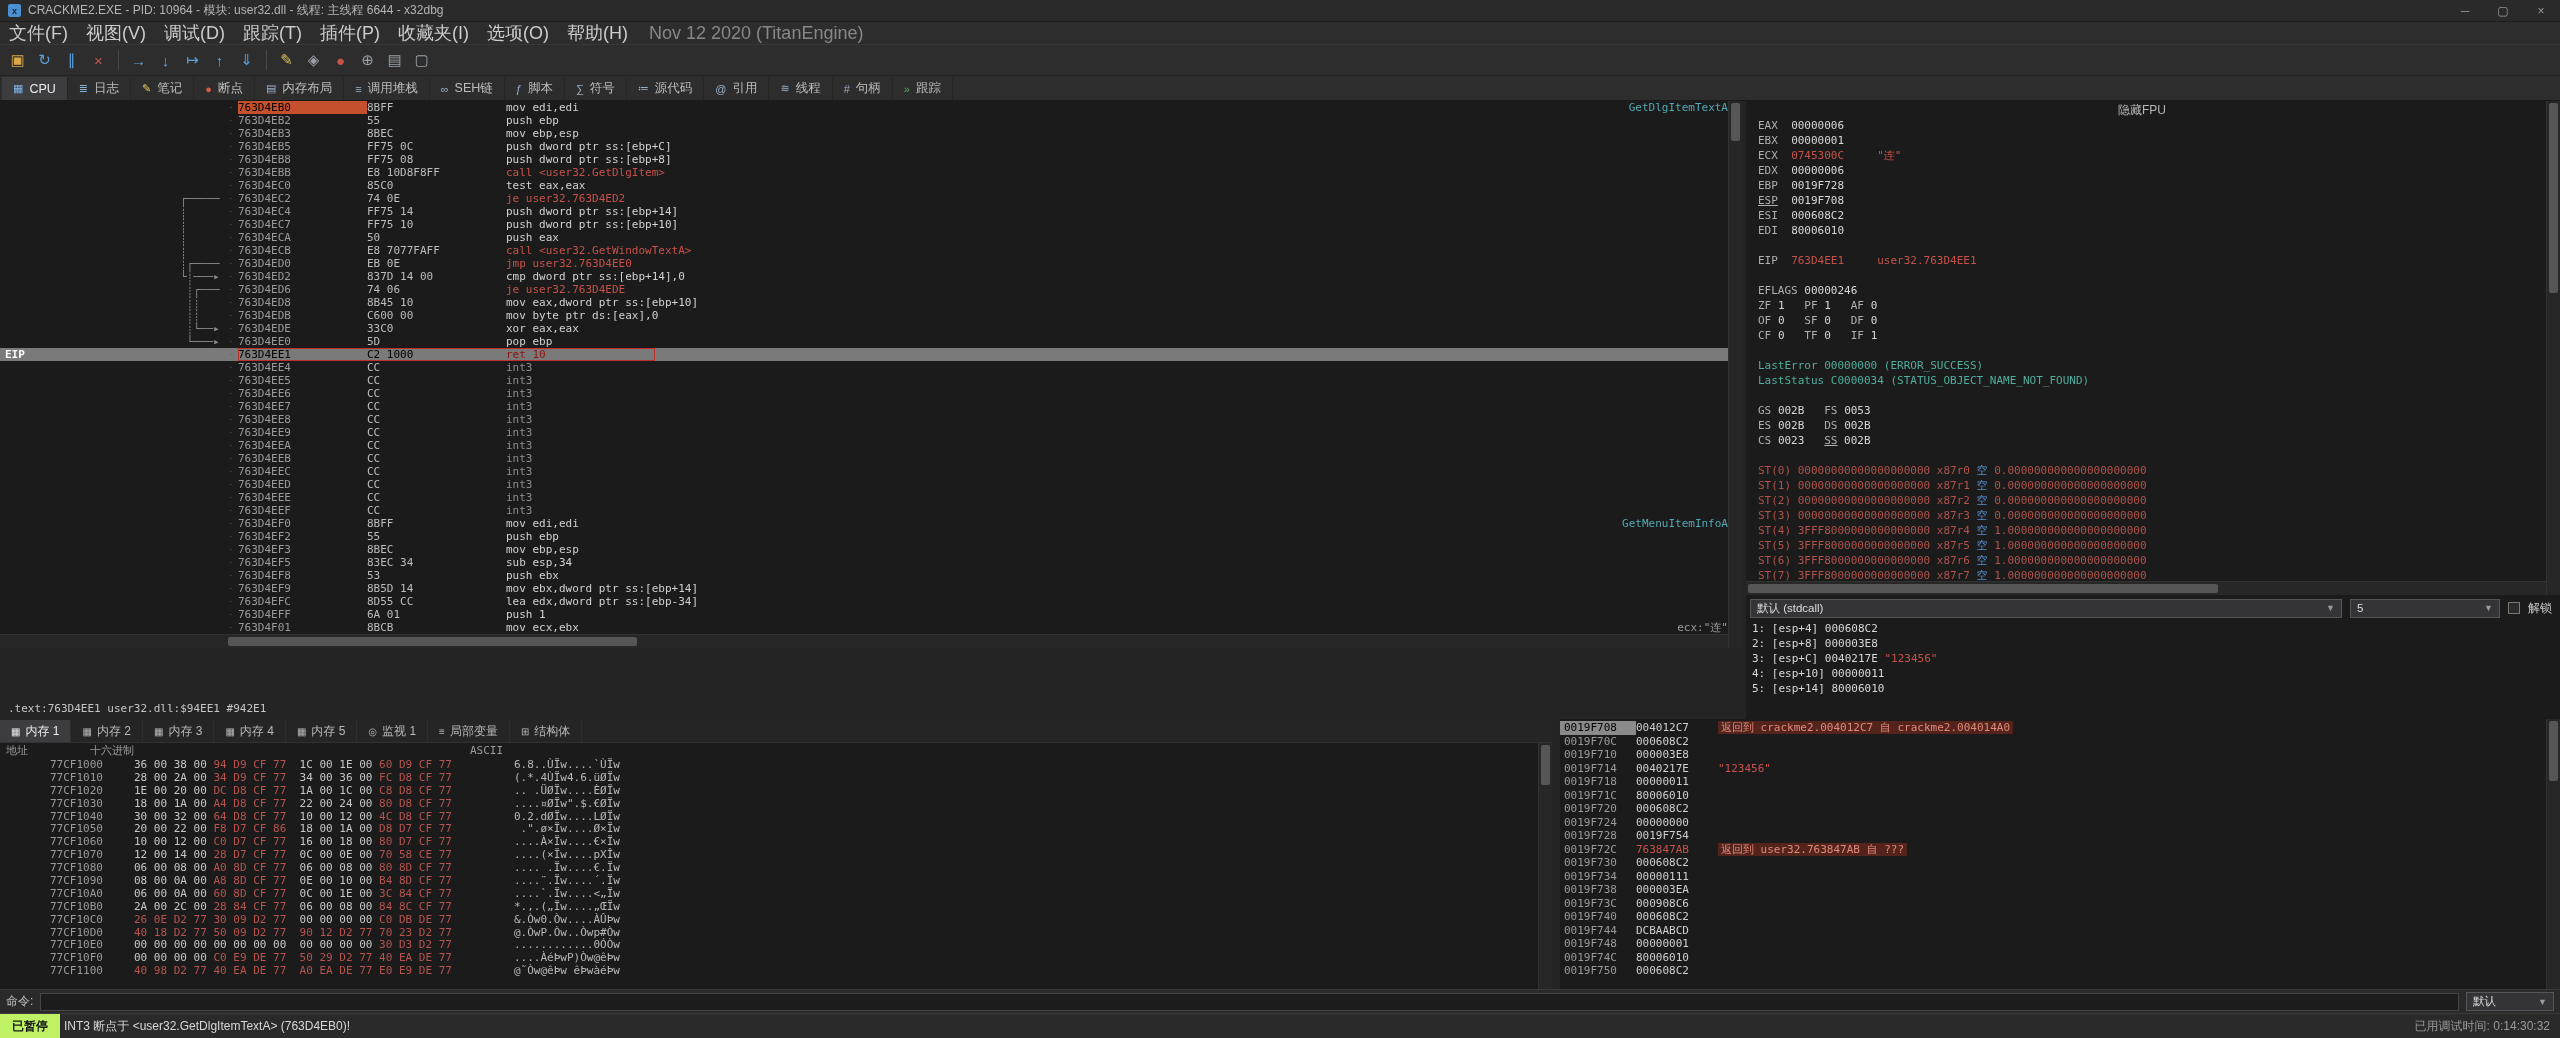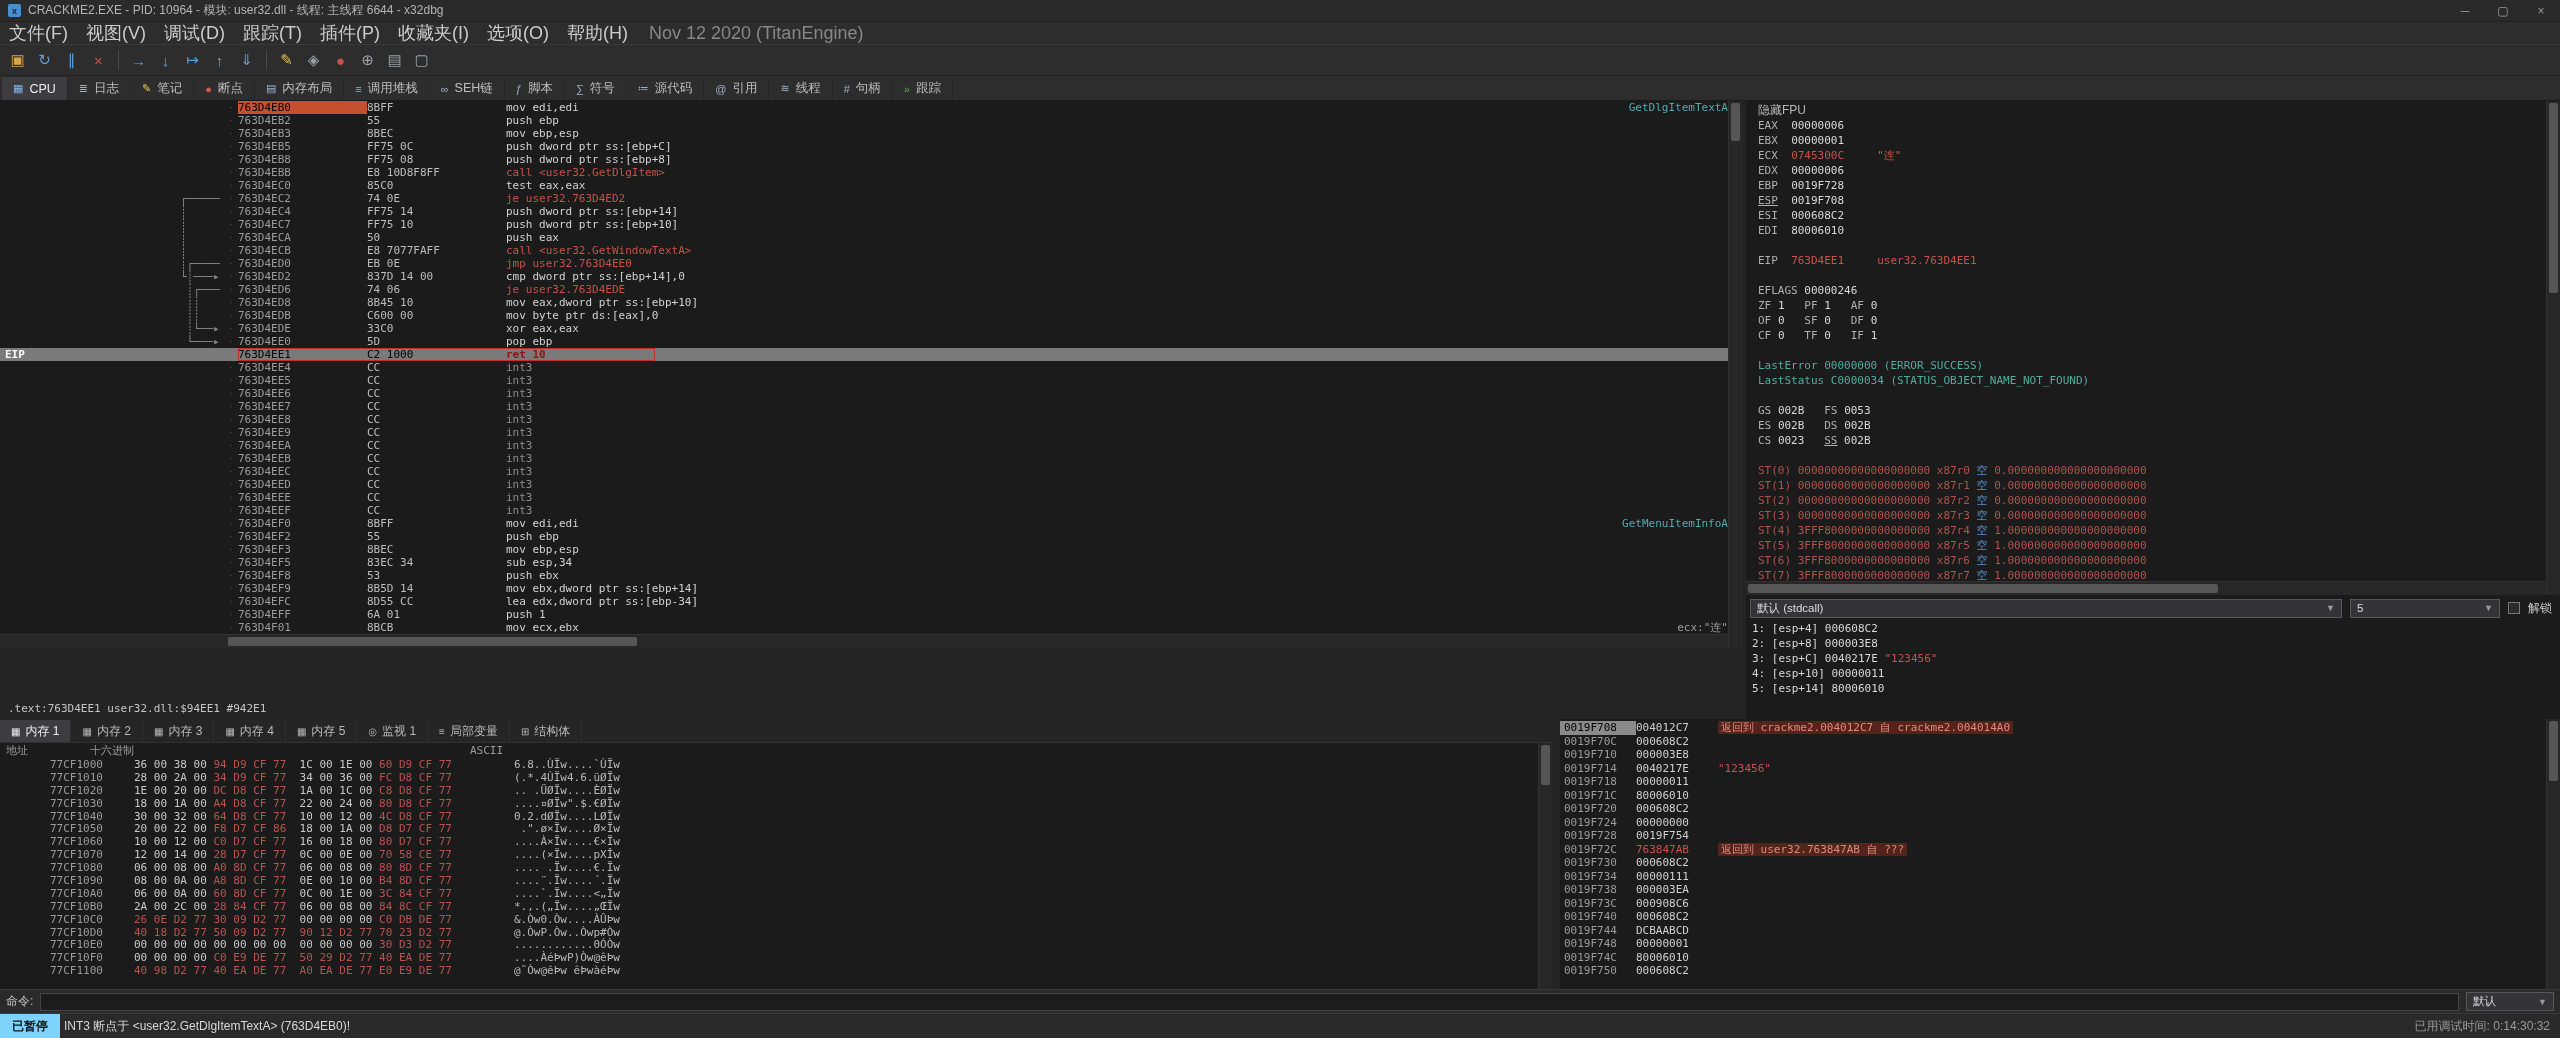--- a/index.html
+++ b/index.html
@@ -59,27 +59,27 @@
   .ddot  { width:14px;  flex:none; color:#5f5f5f; text-align:center; font-size:9px; }
   .daddr { width:129px; flex:none; color:#9b9b9b; }
   .dbytes{ width:139px; flex:none; color:#bdbdbd; }
   .dtxt  { width:324px; flex:none; }
   .dcmt  { flex:1;text-align:right; }
   .cls-n { color:#d2d2d2; } .cls-c, .cls-j, .cls-r { color:#c6524a; } .cls-i { color:#8c8c8c; }
   .ccls-lbl { color:#52aab4; } .ccls-cmt { color:#9b9b9b; }
   .drow.bp .daddr { background:#c4502e; color:#000; }
   .drow.sel { background:#7a7a7a; position:relative; }
   .drow.sel .daddr, .drow.sel .dbytes { color:#000; }
-  .drow.sel .dtxt { color:#8e1410; font-weight:bold; }
+  .drow.sel .dtxt { color:#8e1410; font-weight:normal; }
   .drow.sel .dg { color:#ffffff; }
   .drow.sel::after { content:""; position:absolute; left:238px; width:415px; top:0; bottom:0; border:1px solid #c03028; }
 
   
   .rrow { height:15px; line-height:15px; font-size:11px; white-space:pre; }
-  .rrow.fpu { text-align:left; color:#b8b8b8; font-family:"Liberation Sans",sans-serif; font-size:12px; padding-right:20px; }
+  .rrow.fpu { text-align:center; color:#b8b8b8; font-family:"Liberation Sans",sans-serif; font-size:12px; padding-right:20px; }
   .seg.n  { color:#b0b0b0; } .seg.v { color:#d8d8d8; } .seg.r { color:#c6524a; }
   .seg.t  { color:#4fae9f; } .seg.st { color:#b0544c; } .seg.b { color:#5a8fd0; }
   .seg.nu { color:#b0b0b0; text-decoration:underline; }
   #args-header { display:flex; align-items:center; gap:8px; padding:4px 8px 4px 4px; height:26px; }
   .combo { background:#333338; border:1px solid #565656; height:19px; display:flex; align-items:center;
            justify-content:space-between; padding:0 6px; font-size:11.5px; color:#dcdcdc; flex:1; }
   .combo.small { flex:0 0 150px; }
   .carr { color:#9a9a9a; font-size:9px; margin-left:8px; }
   .chk { width:12px; height:12px; border:1px solid #7a7a7a; background:#2a2a2a; flex:none; }
   #lock-label { font-size:12px; color:#c8c8c8; }
@@ -110,21 +110,21 @@
 
   
   #cmdrow { position:absolute; left:0; top:989px; width:2560px; height:24px; background:#2a2a2a;
             border-top:1px solid #3a3a3a; display:flex; align-items:center; gap:7px; padding:0 6px; }
   #cmd-label { font-size:12px; color:#c0c0c0; flex:none; }
   #cmd-input { flex:1; height:18px; background:#1c1c1c; border:1px solid #454545; color:#dddddd;
                font-family:"DejaVu Sans Mono",monospace; font-size:11px; padding:0 4px; }
   #cmd-profile { flex:0 0 88px; }
   #statusbar { position:absolute; left:0; top:1013px; width:2560px; height:25px; background:#2a2a2a;
                border-top:1px solid #3a3a3a; display:flex; align-items:stretch; font-size:12px; }
-  #status-state { background:#7dd3fc; color:#141414; font-weight:bold; display:flex; align-items:center; padding:0 12px; flex:none; }
+  #status-state { background:#bef264; color:#141414; font-weight:bold; display:flex; align-items:center; padding:0 12px; flex:none; }
   #status-message { display:flex; align-items:center; padding:0 4px; color:#d8d8d8; }
   #status-time { margin-left:auto; display:flex; align-items:center; padding:0 10px; color:#9a9a9a; }
 </style>
 </head>
 <body>
 
 <div id="titlebar">
   <span id="app-icon">x</span>
   <span>CRACKME2.EXE - PID: 10964 - 模块: user32.dll - 线程: 主线程 6644 - x32dbg</span>
   <div class="controls">

